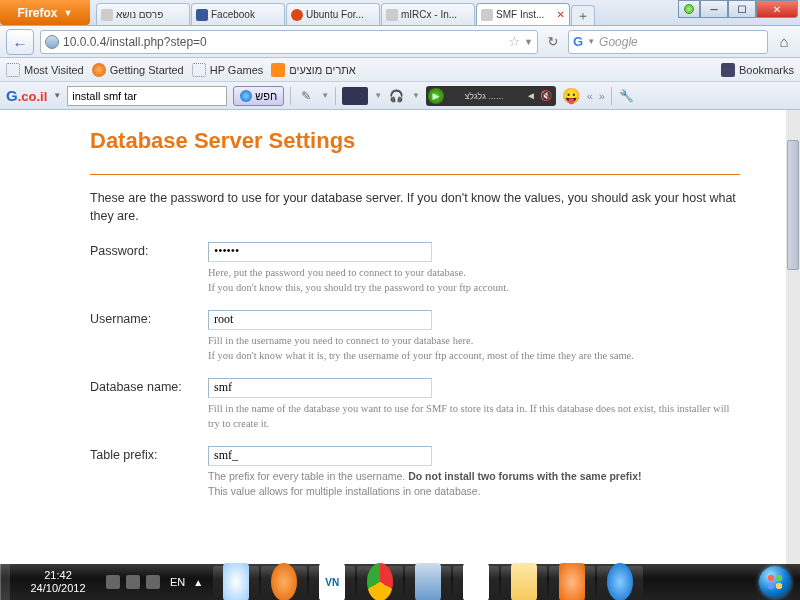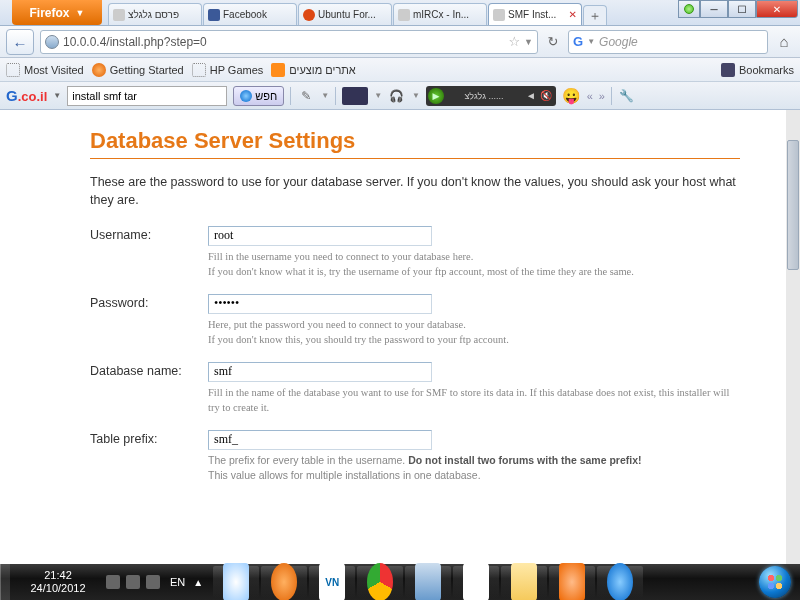--- a/index.html
+++ b/index.html
@@ -1,19 +1,19 @@
 <!DOCTYPE html>
 <html><head>
 <meta charset="utf-8">
 <style>
 * { margin:0; padding:0; box-sizing:border-box; font-family: Tahoma, Verdana, sans-serif; }
 body { width:800px; height:600px; overflow:hidden; background:#fff; position:relative; }
 
 
-.titlebar { height:26px; background:linear-gradient(#e8eef6,#d4e0f0); display:flex; align-items:stretch; border-bottom:1px solid #9fb4cc;padding-left:12px; }
+.titlebar { height:26px; background:linear-gradient(#e8eef6,#d4e0f0); display:flex; align-items:stretch; border-bottom:1px solid #9fb4cc; }
 .ff-btn { width:90px; background:linear-gradient(#ff9a3c,#e06c00); color:#fff; font-weight:bold; font-size:12px; display:flex; align-items:center; justify-content:center; border-radius:0 0 4px 4px; margin-right:6px; }
 .ff-btn .drop { margin-left:6px; font-size:9px; }
 .tabs { flex:1; display:flex; align-items:flex-end; gap:1px; overflow:hidden; }
 .tab { flex:0 0 94px; height:22px; background:linear-gradient(#f5f8fc,#e0e8f2); border:1px solid #a8bed6; border-bottom:none; border-radius:4px 4px 0 0; font-size:10px; display:flex; align-items:center; padding:0 4px; gap:3px; color:#333; overflow:hidden; white-space:nowrap; }
 .tab.active { background:#fff; border-color:#8aa6c6; }
 .tab .fav { width:12px; height:12px; background:#ccc; border-radius:2px; flex-shrink:0; }
 .tab .txt { overflow:hidden; text-overflow:ellipsis; flex:1; }
 .tab .x { font-size:10px; color:#c33; flex-shrink:0; }
 .newtab { width:24px; height:20px; border:1px solid #a8bed6; border-bottom:none; border-radius:4px 4px 0 0; background:#e8eef6; display:flex; align-items:center; justify-content:center; font-size:13px; color:#666; }
 .winctrl { display:flex; align-items:flex-start; gap:0; padding:0 2px; }
@@ -59,21 +59,21 @@
 .gtbar .player .disp{ flex:1; font-size:9px; color:#ccc; text-align:center; }
 .gtbar .player .ctl{ width:14px; color:#ccc; font-size:10px; text-align:center;}
 .gtbar .smile { font-size:15px; }
 .gtbar .arr { color:#88a; font-size:11px; }
 
 
 .viewport { position:absolute; top:110px; left:0; right:14px; bottom:36px; background:#fff; overflow:hidden; }
 .scroll { position:absolute; top:110px; right:0; width:14px; bottom:36px; background:#e8e8e8; }
 .scroll .thumb { position:absolute; top:30px; width:12px; left:1px; height:130px; background:linear-gradient(90deg,#d0d6de,#b8c2ce); border:1px solid #9aa8b8; border-radius:2px; }
 .page { padding:18px 46px 0 90px; }
-.page h1 { color:#e67817; font-family:Verdana,Geneva,sans-serif; font-size:22px; font-weight:bold; border-bottom:1px solid #e67817; padding-bottom:4px; margin-bottom:14px; }
+.page h1 { color:#e67817; font-family:Verdana,Geneva,sans-serif; font-size:22px; font-weight:bold; border-bottom:1px solid #e67817; padding-bottom:20px; margin-bottom:14px; }
 .page .intro { font-size:12.5px; color:#333; margin-bottom:16px; line-height:1.45; }
 .row { display:flex; align-items:flex-start; margin-bottom:14px; }
 .row .lab { width:118px; font-size:12.5px; color:#333; padding-top:3px; }
 .row .val { flex:1; }
 .row input { width:224px; height:20px; border:1px solid #7a9; border-color:#9eb8d0 #cbd8e4 #cbd8e4 #9eb8d0; padding:0 5px; font-size:12px; font-family:Verdana; }
 .row .hint { font-size:10.5px; color:#888; margin-top:3px; line-height:1.45; font-family:Verdana; max-width:560px; }
 .row .hint b { color:#555; }
 
 
 .taskbar { position:absolute; left:0; right:0; bottom:0; height:36px; background:linear-gradient(#3a3a3a,#111 40%,#222); display:flex; align-items:center; }
@@ -98,21 +98,21 @@
 <body>
 
 <div class="titlebar">
   <div class="ff-btn">
     <span>Firefox</span>
     <span class="drop">▼</span>
   </div>
   <div class="tabs">
     <div class="tab">
         <span class="fav"></span>
-        <span class="txt">פרסם גלגלצ</span>
+        <span class="txt">פרסם נושא</span>
       </div>
     <div class="tab">
         <span class="fav" style="background:#3b5998"></span>
         <span class="txt">Facebook</span>
       </div>
     <div class="tab">
         <span class="fav" style="background:#dd4814;border-radius:50%"></span>
         <span class="txt">Ubuntu For...</span>
       </div>
     <div class="tab">
@@ -211,34 +211,34 @@
   <span class="tool">🔧</span>
 </div>
 
 <div class="viewport">
   <div class="page">
     <h1>Database Server Settings</h1>
     <p class="intro">These are the password to use for your database server. If you don't know the values, you should ask your host what they are.</p>
 
 
     <div class="row">
+      <div class="lab">Password:</div>
+      <div class="val">
+        <input type="text" value="••••••" style="">
+        <div class="hint" style="white-space:pre-line">Here, put the password you need to connect to your database.
+If you don't know this, you should try the password to your ftp account.</div>
+      </div>
+    </div>
+
+    <div class="row">
       <div class="lab">Username:</div>
       <div class="val">
         <input type="text" value="root" style="">
         <div class="hint" style="white-space:pre-line">Fill in the username you need to connect to your database here.
 If you don't know what it is, try the username of your ftp account, most of the time they are the same.</div>
-      </div>
-    </div>
-
-    <div class="row">
-      <div class="lab">Password:</div>
-      <div class="val">
-        <input type="text" value="••••••" style="">
-        <div class="hint" style="white-space:pre-line">Here, put the password you need to connect to your database.
-If you don't know this, you should try the password to your ftp account.</div>
       </div>
     </div>
 
     <div class="row">
       <div class="lab">Database name:</div>
       <div class="val">
         <input type="text" value="smf" style="">
         <div class="hint">Fill in the name of the database you want to use for SMF to store its data in. If this database does not exist, this installer will try to create it.</div>
       </div>
     </div>

